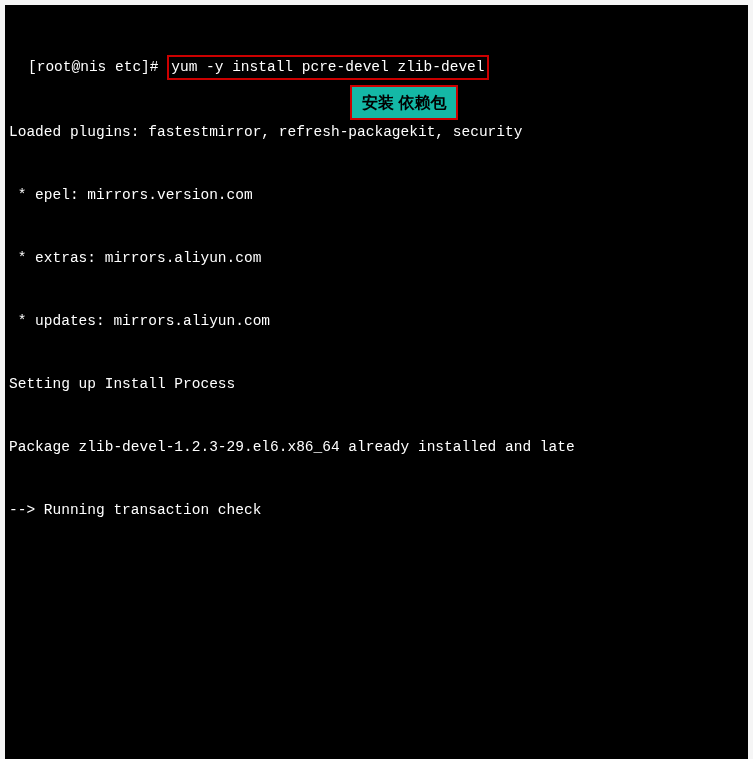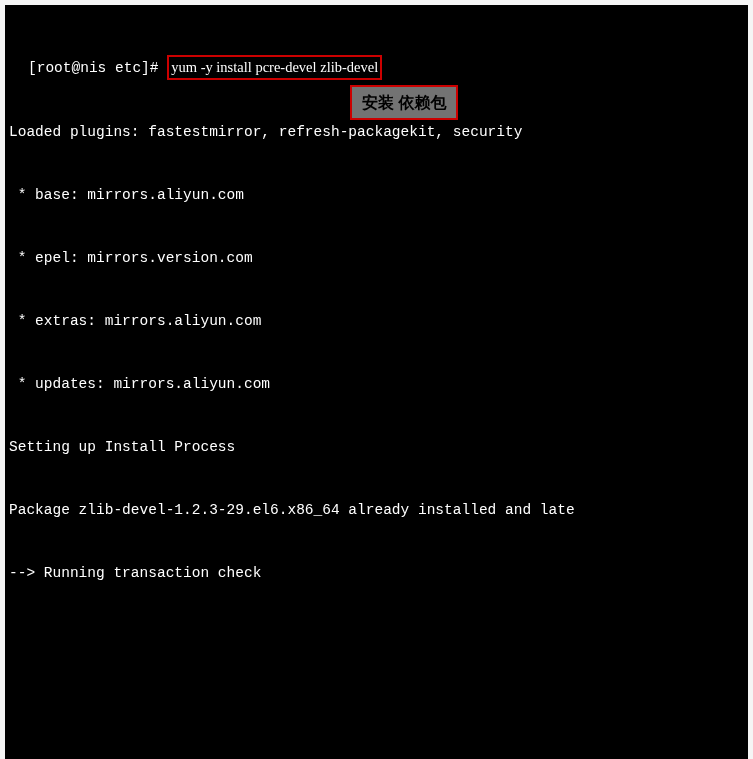--- a/index.html
+++ b/index.html
@@ -24,46 +24,44 @@
       overflow-x: hidden;
     }
     .prompt {
       color: #fff;
       margin-left: 19px;
     }
     .command-box {
       border: 2px solid #cc0000;
       padding: 0 2px;
       display: inline-block;
-      font-family: Liberation Serif, serif;
     }
     .annotation-box {
       position: absolute;
-      background: #737373;
+      background: #14b8a6;
       color: #000;
       border: 2px solid #cc0000;
       padding: 4px 10px;
       font-family: "SimSun", "Microsoft YaHei", sans-serif;
       font-size: 16px;
       font-weight: bold;
       top: 80px;
       left: 345px;
       white-space: nowrap;
     }
     .line {
       white-space: pre;
     }
   </style>
 </head>
 <body>
 
 <div class="terminal">
   <div class="line"><span class="prompt">[root@nis etc]# </span><span class="command-box">yum -y install pcre-devel zlib-devel</span></div>
   <div class="line">Loaded plugins: fastestmirror, refresh-packagekit, security</div>
-  <div class="line"> * base: mirrors.aliyun.com</div>
   <div class="line"> * epel: mirrors.version.com</div>
   <div class="line"> * extras: mirrors.aliyun.com</div>
   <div class="line"> * updates: mirrors.aliyun.com</div>
   <div class="line">Setting up Install Process</div>
   <div class="line">Package zlib-devel-1.2.3-29.el6.x86_64 already installed and late</div>
   <div class="line">--&gt; Running transaction check</div>
   
   
   
   

